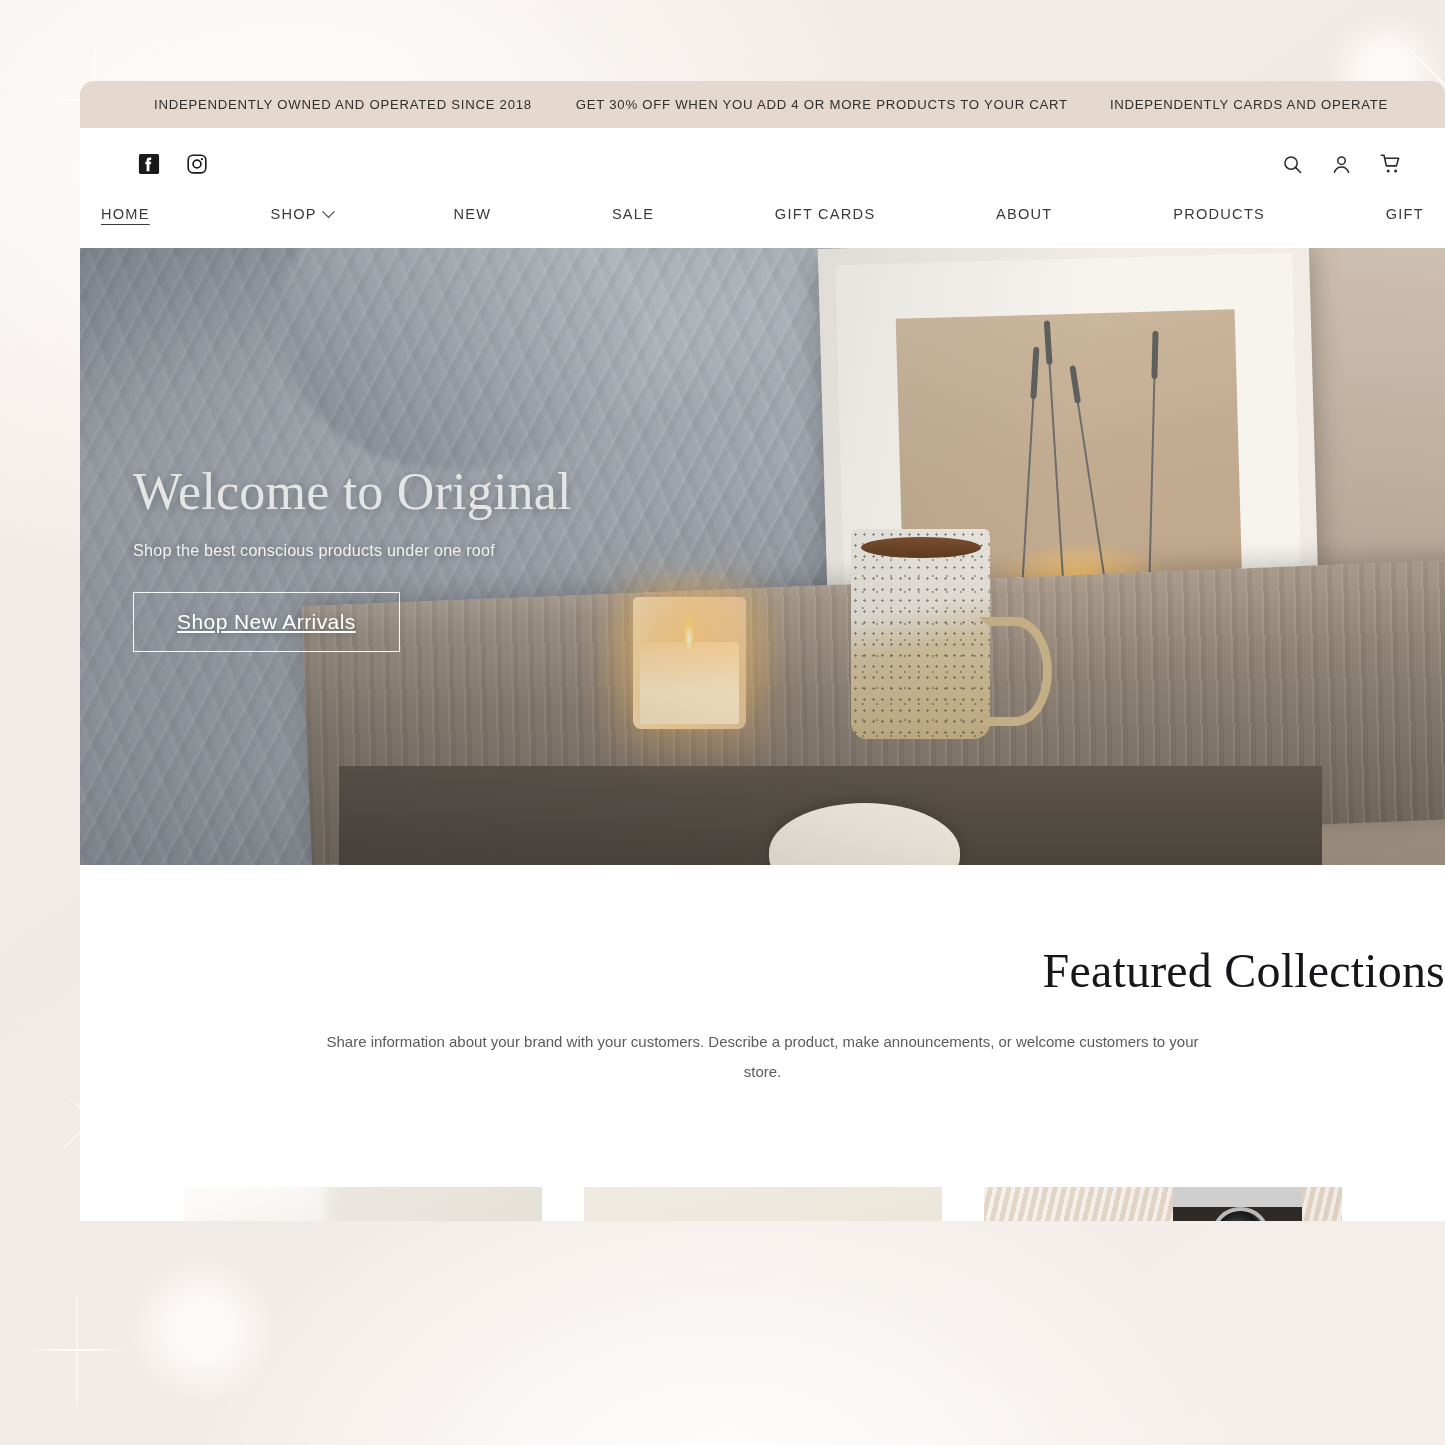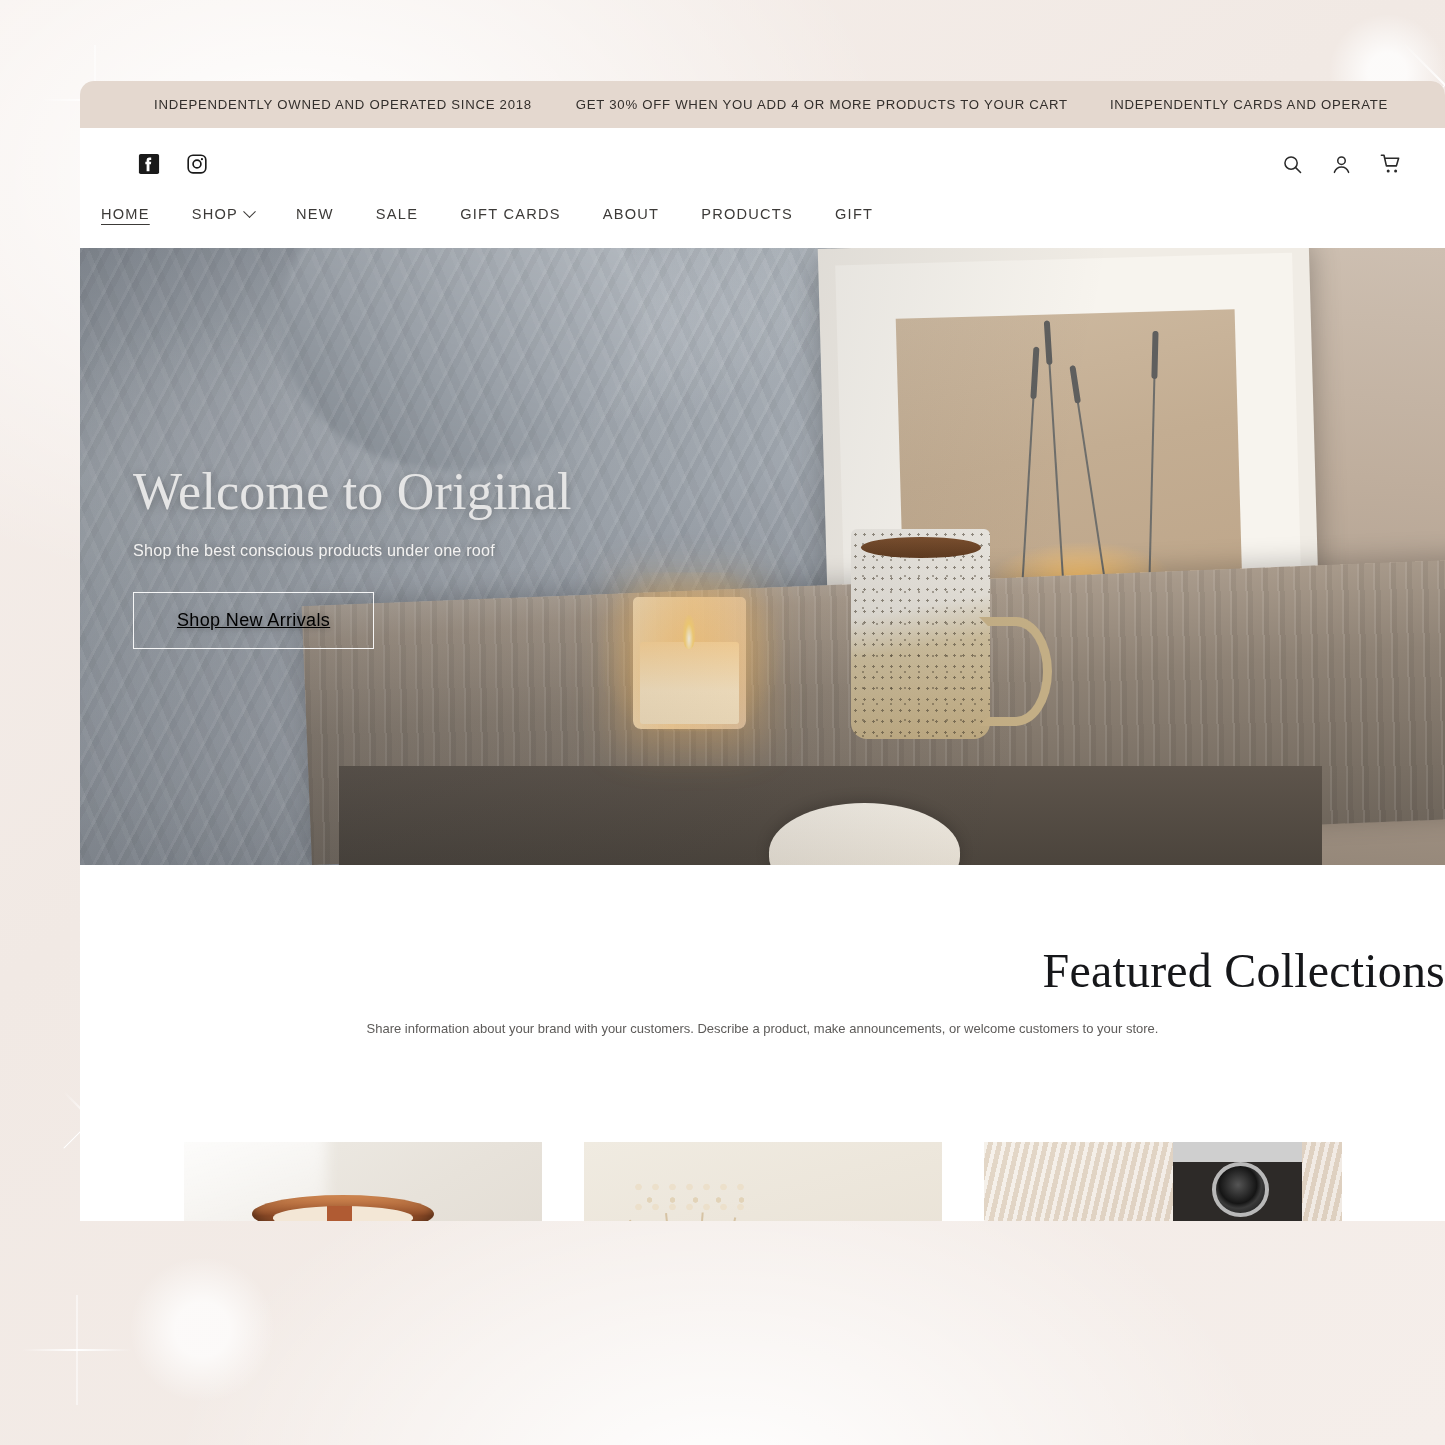--- a/index.html
+++ b/index.html
@@ -72,21 +72,21 @@
     transform:translate(-50%,-50%);
     font-family:"Liberation Serif", serif;
     font-size:27px; letter-spacing:.1em;
     color:#b98a5b; white-space:nowrap;
     font-weight:400;
   }
   .header-icons{ margin-left:auto; display:flex; gap:26px; align-items:center; }
   .hicon{ line-height:0; cursor:pointer; }
 
   nav.mainnav{
-    display:flex; justify-content:flex-start; align-items:center;
+    display:flex; justify-content:space-between; align-items:center;
     gap:0; padding-bottom:22px; padding-top:2px;
   }
   nav.mainnav .item{
     font-size:14.6px; letter-spacing:.085em;
     color:#3c3a38; padding:4px 21px;
     display:flex; align-items:center; gap:7px;
     cursor:pointer; text-decoration:none;
   }
   nav.mainnav .item.active{
     text-decoration:underline; text-underline-offset:5px;
@@ -258,35 +258,35 @@
     text-shadow:0 1px 10px rgba(0,0,0,.28);
   }
   .hero-sub{
     margin-top:21px; font-size:16.2px; color:#f3f2f1;
     letter-spacing:.012em;
     text-shadow:0 1px 7px rgba(0,0,0,.35);
   }
   .hero-btn{
     display:inline-block; margin-top:32px;
     padding:17px 43px; border:1px solid rgba(255,255,255,.92);
-    color:#000000; font-size:18px; letter-spacing:.02em;
+    color:#ffffff; font-size:21px; letter-spacing:.02em;
     background:transparent; cursor:pointer;
     text-shadow:0 1px 6px rgba(0,0,0,.3);
   }
 
   
   #featured{ background:#fff; padding:78px 0 0; }
   .feat-title{
     font-family:"Liberation Serif", serif;
     text-align:right; font-size:48px; color:#16171a;
     font-weight:400; letter-spacing:.004em;
   }
   .feat-text{
-    margin:18px auto 0; max-width:885px; text-align:center;
-    font-size:13px; line-height:2.0; color:#5d5b59;
+    margin:29px auto 0; max-width:885px; text-align:center;
+    font-size:15px; line-height:2.0; color:#5d5b59;
   }
   .cards{
     display:flex; gap:42px; justify-content:center;
     padding:100px 64px 0;
   }
   .card{ flex:1 1 0; max-width:358px; cursor:pointer; }
   .card .thumb{
     width:100%; height:292px; overflow:hidden; position:relative;
   }
 

